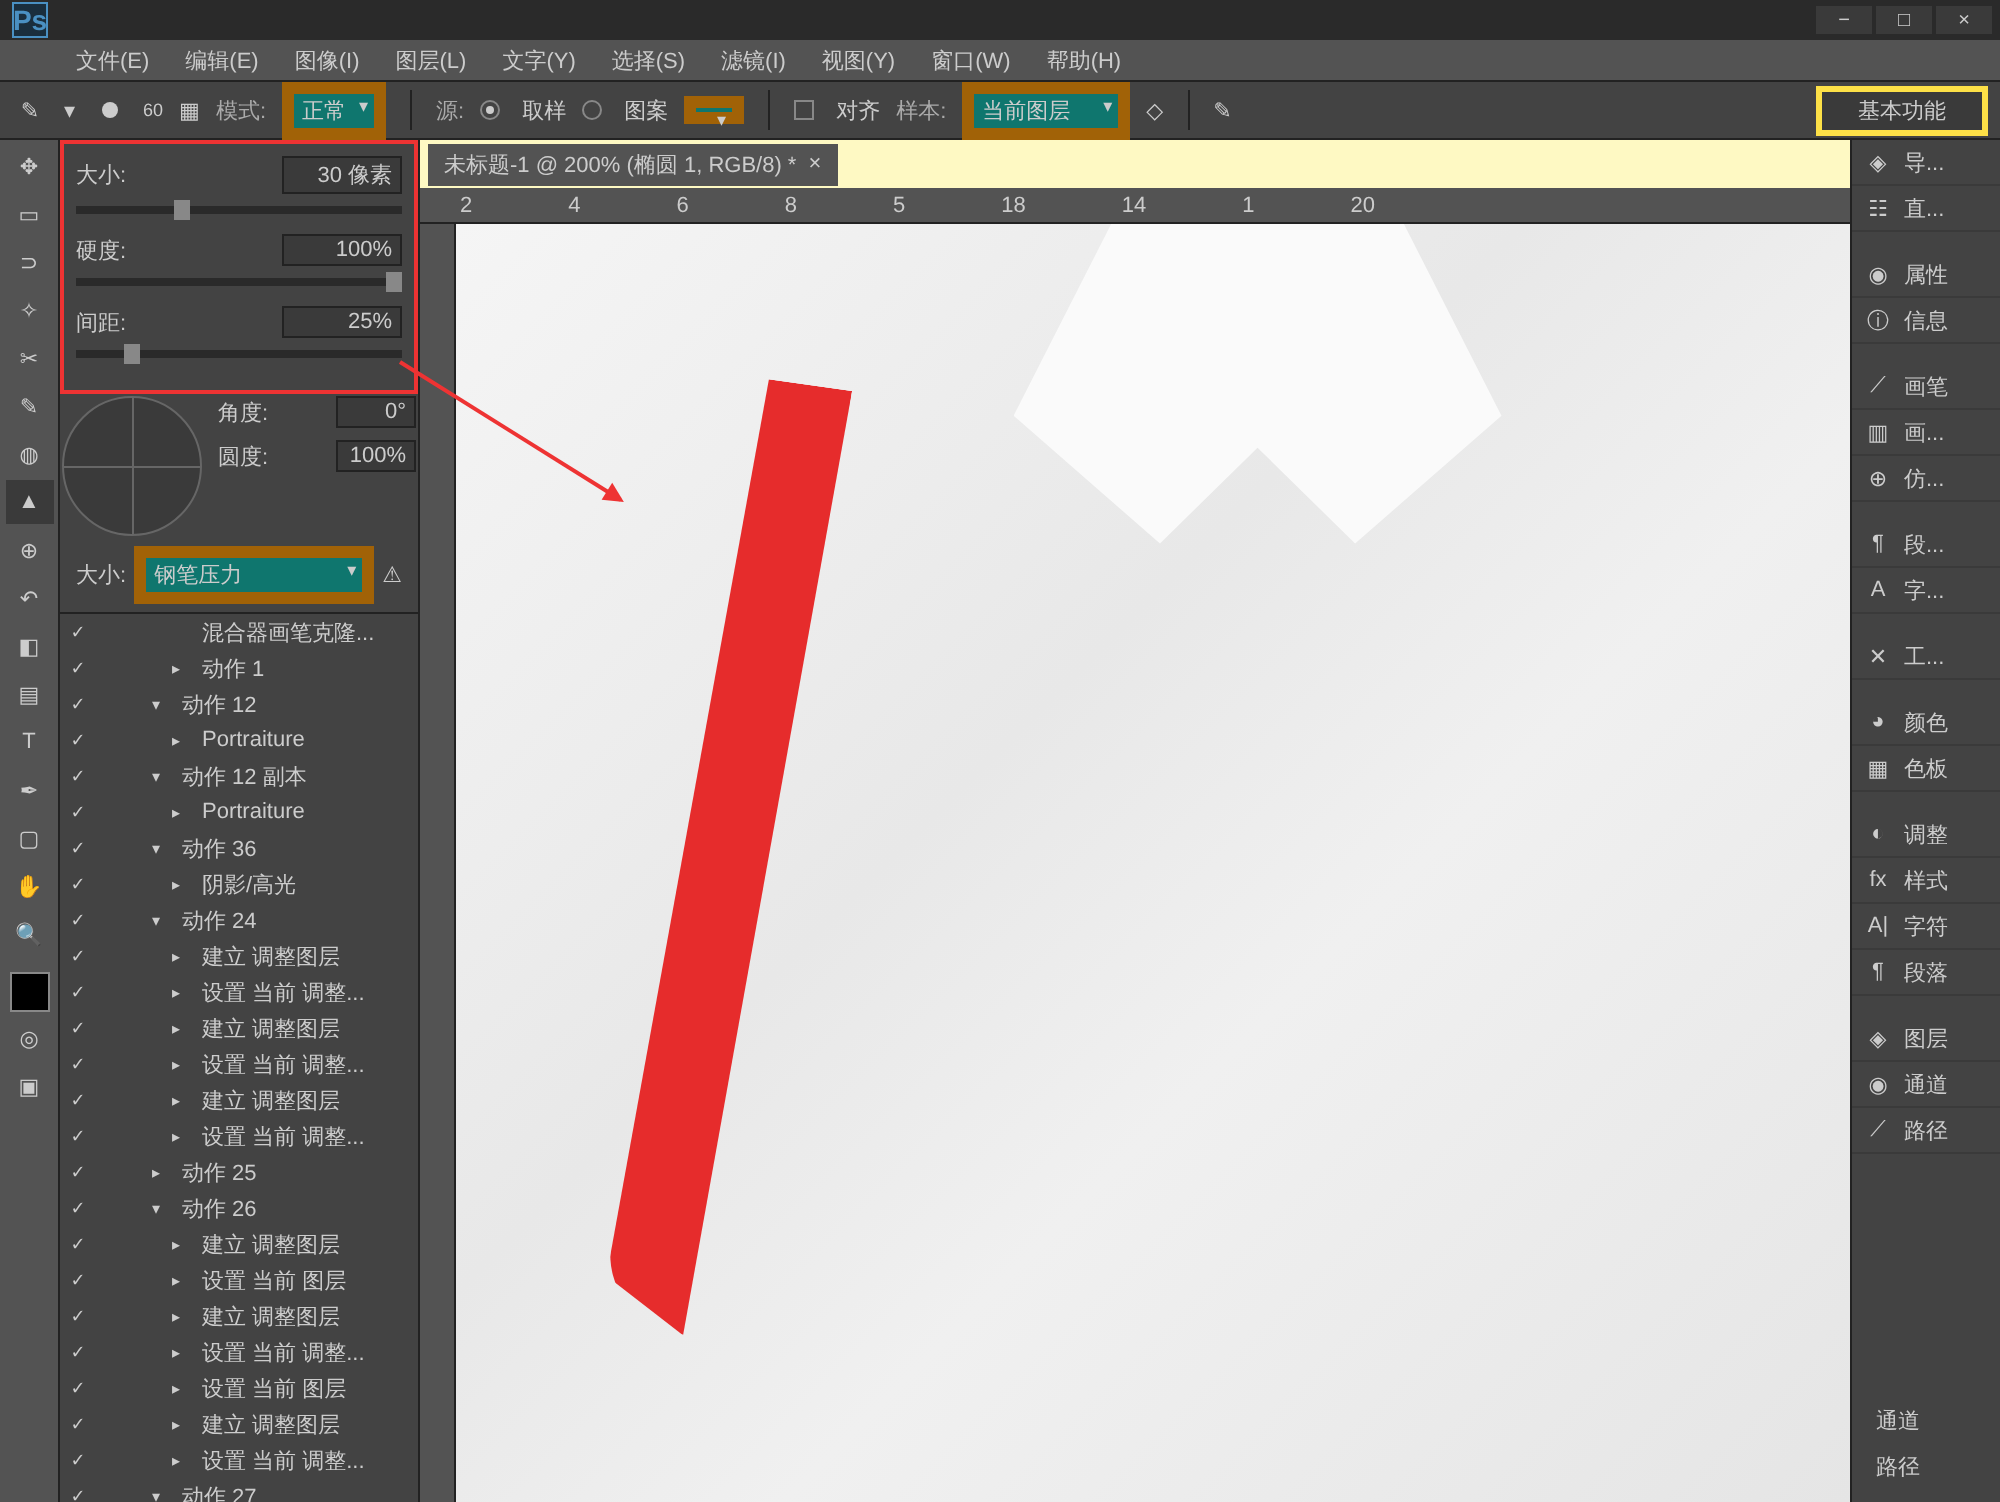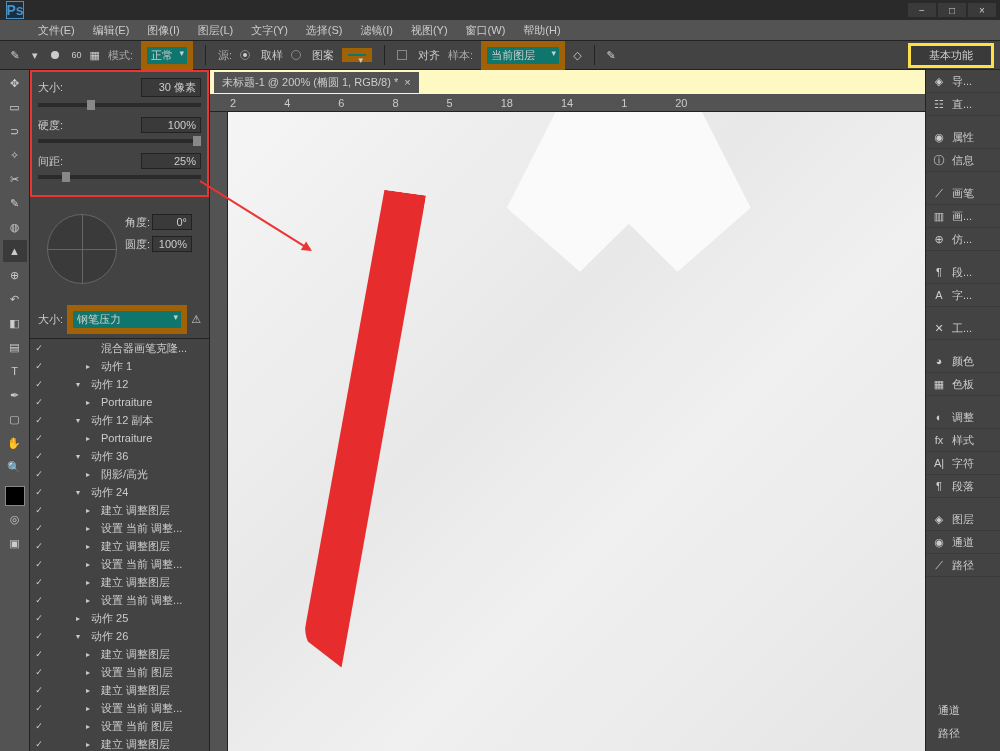--- a/index.html
+++ b/index.html
@@ -24,21 +24,21 @@
 .tool{width:24px;height:22px;display:flex;align-items:center;justify-content:center;cursor:pointer;color:#ccc}
 .tool.active{background:#3a3a3a}
 .tool-color{width:20px;height:20px;background:#000;border:1px solid #888;margin-top:6px}
 .left-panels{width:180px;background:#434343;border-right:1px solid #222;display:flex;flex-direction:column}
 .brush-panel{border:2px solid #e33;padding:6px;background:#434343;position:relative}
 .bp-row{display:flex;align-items:center;margin-bottom:6px}
 .bp-label{width:50px;color:#ccc}
 .bp-input{margin-left:auto;width:60px;background:#3a3a3a;border:1px solid #222;padding:1px 4px;text-align:right;color:#ccc}
 .bp-slider{height:4px;background:#2a2a2a;margin:2px 0 10px;position:relative}
 .bp-slider-thumb{position:absolute;width:8px;height:10px;background:#888;top:-3px}
-.angle-panel{padding:17px;display:flex;gap:8px}
+.angle-panel{padding:1px;display:flex;gap:8px}
 .angle-circle{width:70px;height:70px;border:1px solid #666;border-radius:50%;position:relative;background:#3a3a3a}
 .angle-circle::before{content:"";position:absolute;width:100%;height:1px;background:#666;top:50%}
 .angle-circle::after{content:"";position:absolute;height:100%;width:1px;background:#666;left:50%}
 .angle-fields{flex:1}
 .size-row{padding:4px 8px;display:flex;align-items:center;gap:4px}
 .layers-panel{flex:1;overflow-y:auto;border-top:1px solid #222}
 .layers-panel::-webkit-scrollbar{width:14px;background:#3a3a3a}
 .layers-panel::-webkit-scrollbar-thumb{background:#666}
 .layer-row{display:flex;align-items:center;height:18px;padding-left:2px;gap:2px}
 .eye{width:14px;height:14px;display:flex;align-items:center;justify-content:center;font-size:9px}

